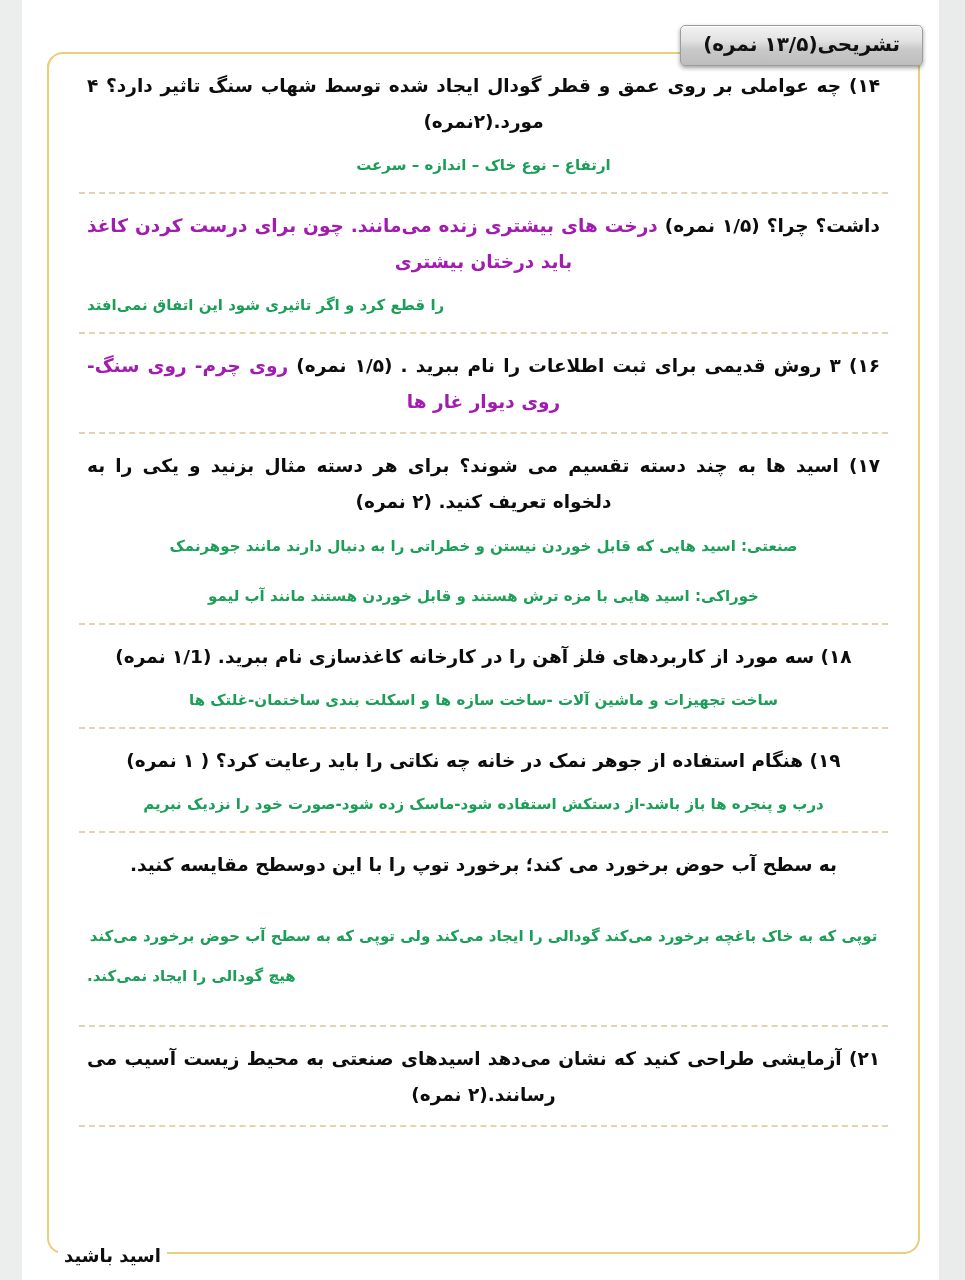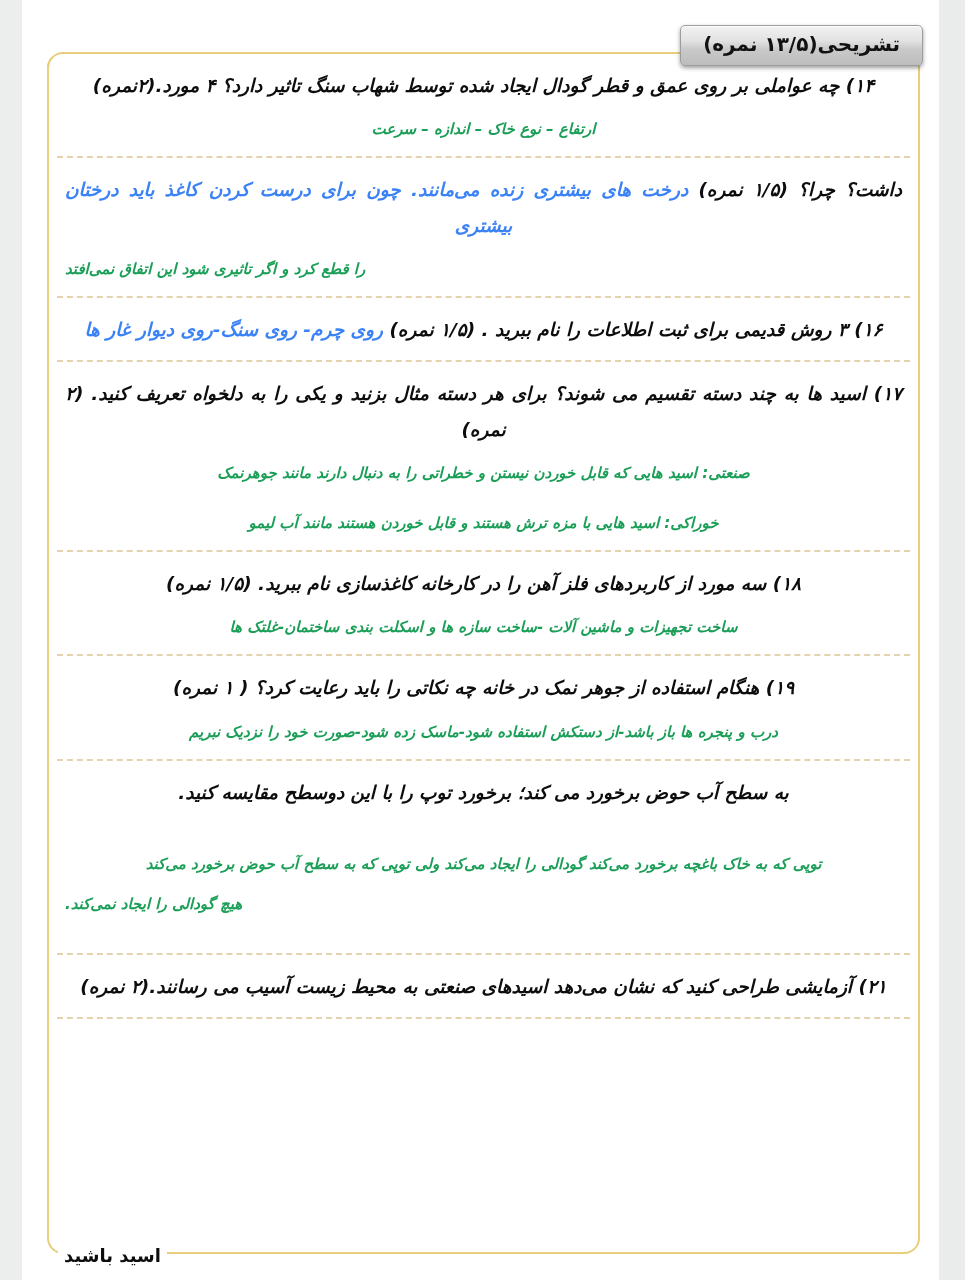--- a/index.html
+++ b/index.html
@@ -76,24 +76,23 @@
     top: -2px; left: -2px; right: -2px;
     height: 26px;
     border: 2px solid #e9ce7c;
     border-bottom: none;
     border-radius: 16px 16px 0 0;
     pointer-events: none;
   }
 
   .sheet-inner {
     position: relative;
-    padding: 0 8px;
+    padding: 0 30px;
     height: 100%;
     box-sizing: border-box;
-    font-style: italic;
   }
 
   
   .qblock {
     padding: 14px 8px 12px 8px;
     border-bottom: 2px dashed #e4d3ae;
   }
 
   .q-line {
     color: #0d0d0d;
@@ -110,21 +109,21 @@
     font-size: 15px;
     font-weight: bold;
     line-height: 2.0;
     margin: 10px 0 0 0;
   }
   .ans.c  { text-align: center; }
   .ans.l  { text-align: left; }
   .ans.j  { text-align: justify; text-align-last: center; margin-top: 28px; }
 
   .q-mixed { text-align: justify; text-align-last: center; }
-  .q-mixed .green { color: #3b82f6; }
+  .q-mixed .green { color: #a21caf; }
 
   .spacer-sm { height: 10px; }
   .spacer-md { height: 22px; }
 
   .closing {
     position: absolute;
     bottom: 14px;
     left: 58px;
     color: #0d0d0d;
     font-size: 18px;
@@ -161,21 +160,21 @@
     </div>
 
     <div class="qblock">
       <p class="q-line">۱۷) اسید ها به چند دسته تقسیم می شوند؟ برای هر دسته مثال بزنید و یکی را به دلخواه تعریف کنید. (۲ نمره)</p>
       <p class="ans c">صنعتی: اسید هایی که قابل خوردن نیستن و خطراتی را به دنبال دارند مانند جوهرنمک</p>
       <div class="spacer-sm"></div>
       <p class="ans c">خوراکی: اسید هایی با مزه ترش هستند و قابل خوردن هستند مانند آب لیمو</p>
     </div>
 
     <div class="qblock">
-      <p class="q-line">۱۸) سه مورد از کاربردهای فلز آهن را در کارخانه کاغذسازی نام ببرید. (۱/۵ نمره)</p>
+      <p class="q-line">۱۸) سه مورد از کاربردهای فلز آهن را در کارخانه کاغذسازی نام ببرید. (۱/1 نمره)</p>
       <p class="ans c">ساخت تجهیزات و ماشین آلات -ساخت سازه ها و اسکلت بندی ساختمان-غلتک ها</p>
     </div>
 
     <div class="qblock">
       <p class="q-line">۱۹) هنگام استفاده از جوهر نمک در خانه چه نکاتی را باید رعایت کرد؟ ( ۱ نمره)</p>
       <p class="ans c">درب و پنجره ها باز باشد-از دستکش استفاده شود-ماسک زده شود-صورت خود را نزدیک نبریم</p>
     </div>
 
     <div class="qblock">
       <p class="q-line">به سطح آب حوض برخورد می کند؛ برخورد توپ را با این دوسطح مقایسه کنید.</p>

